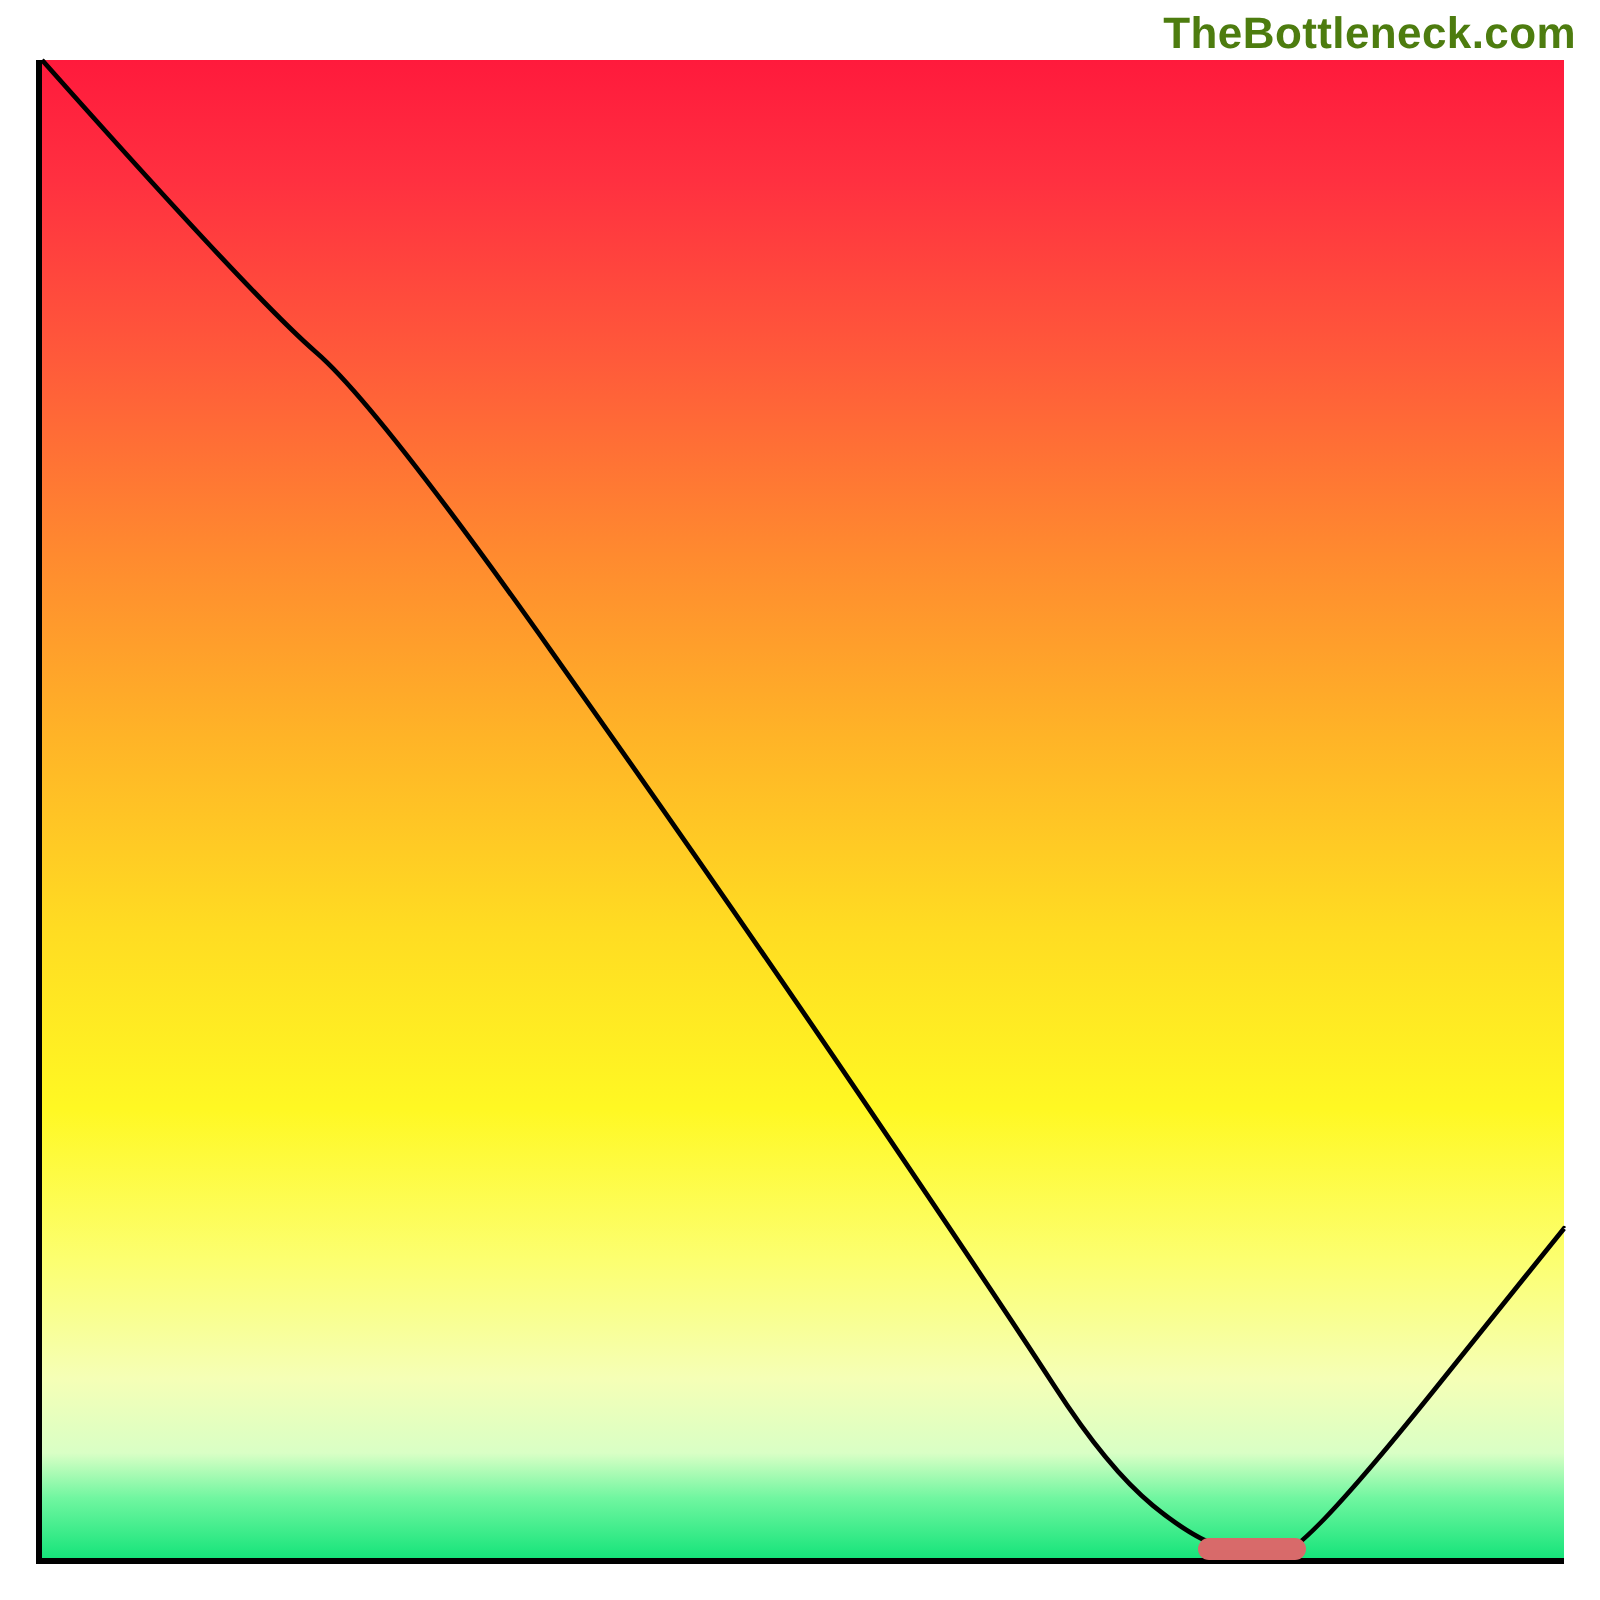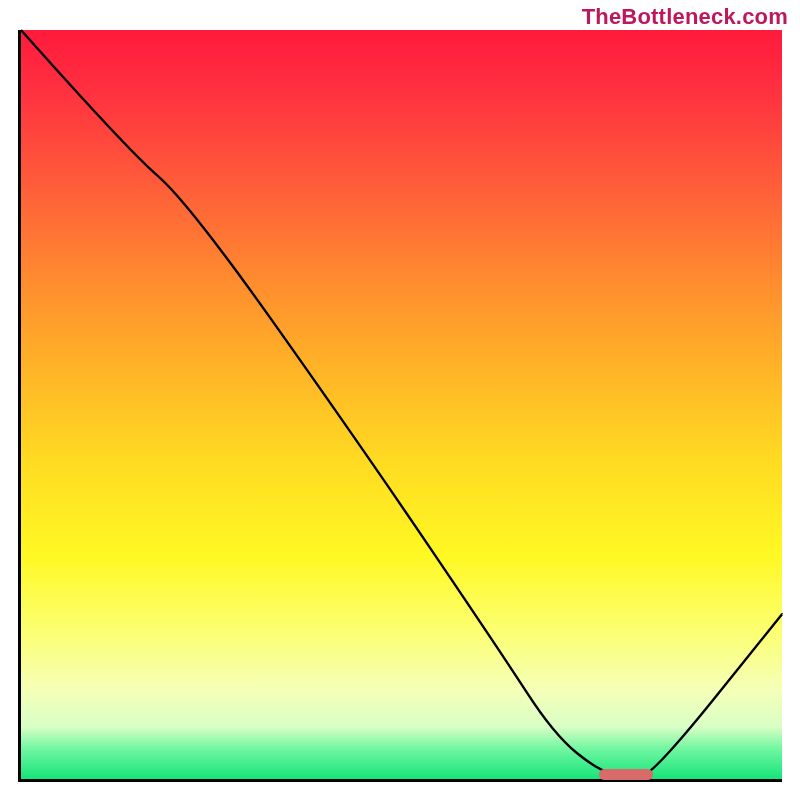--- a/index.html
+++ b/index.html
@@ -15,21 +15,21 @@
     position: relative;
     width: 800px;
     height: 800px;
   }
   .watermark {
     position: absolute;
     top: 4px;
     right: 12px;
     font-size: 22px;
     font-weight: 600;
-    color: #be185d;
+    color: #4d7c0f;
     letter-spacing: 0.2px;
   }
   .plot {
     position: absolute;
     left: 18px;
     top: 30px;
     width: 764px;
     height: 752px;
     border-left: 3px solid #000;
     border-bottom: 3px solid #000;

